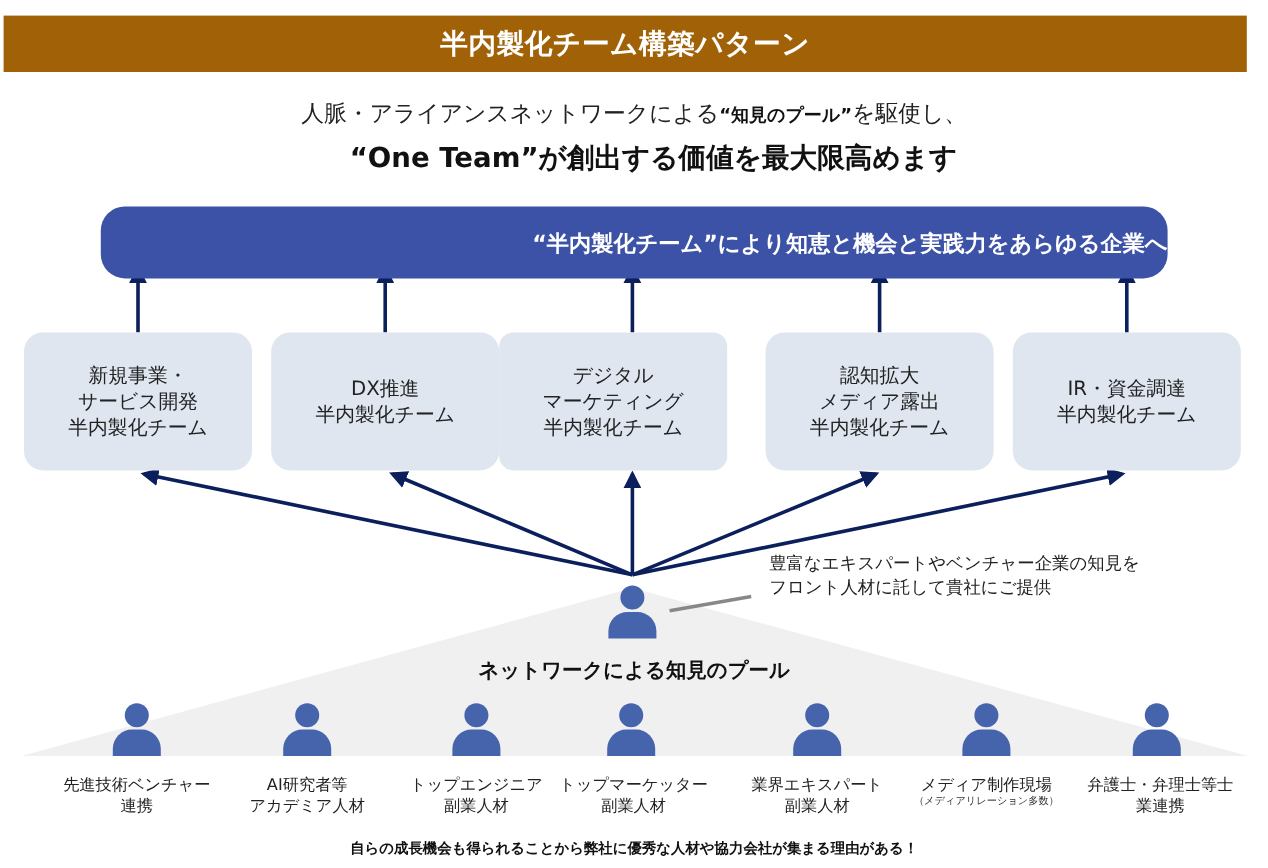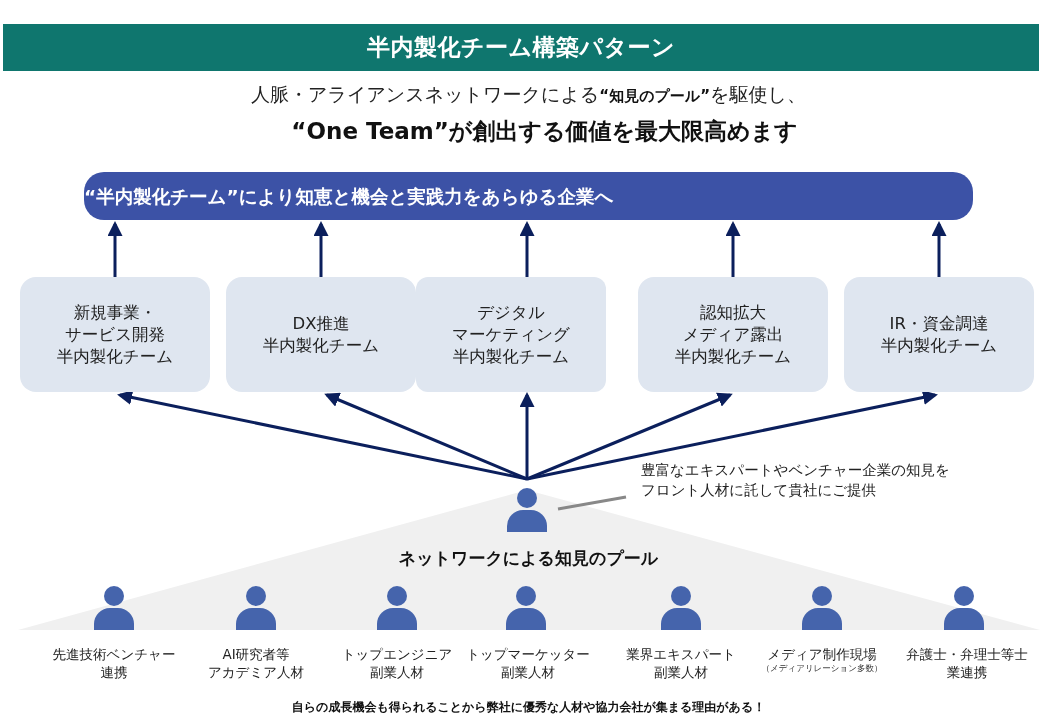--- a/index.html
+++ b/index.html
@@ -1,22 +1,22 @@
 <!DOCTYPE html>
 <html><head>
 <meta charset="utf-8">
 <style>
   html, body { margin:0; padding:0; background:#ffffff; }
   body { width:1057px; height:723px; position:relative; overflow:hidden; font-family:"DejaVu Sans", sans-serif; color:#222; }
-  .header { position:absolute; left:3px; top:24px; width:1036px; height:47px; background:#0f766e; display:flex; align-items:center; justify-content:center; }
+  .header { position:absolute; left:3px; top:13px; width:1036px; height:47px; background:#a16207; display:flex; align-items:center; justify-content:center; }
   .header-title { color:#fff; font-weight:bold; font-size:23px; letter-spacing:0.5px; }
   .sub1 { position:absolute; left:0; width:1057px; top:82px; text-align:center; font-size:19px; color:#222; }
   .sub1 b { font-size:15px; color:#111; }
   .sub2 { position:absolute; left:0; width:1057px; top:116px; text-align:center; font-size:23px; font-weight:bold; color:#111;padding-left:16px; }
-  .banner { position:absolute; left:84px; top:172px; width:889px; height:48px; background:#3c52a6; border-radius:20px; display:flex; align-items:center; justify-content:flex-start; }
+  .banner { position:absolute; left:84px; top:172px; width:889px; height:60px; background:#3c52a6; border-radius:20px; display:flex; align-items:center; justify-content:flex-end; }
   .banner-text { color:#fff; font-weight:bold; font-size:18.5px; }
   .team-box { position:absolute; top:277px; width:190px; height:115px; background:#dfe6f0; border-radius:16px; display:flex; flex-direction:column; align-items:center; justify-content:center; text-align:center; font-size:16.5px; line-height:22px; color:#222; }
   .lines { position:absolute; left:0; top:0; width:1057px; height:723px; }
   .desc { position:absolute; left:641px; top:460px; font-size:14.5px; line-height:20px; color:#222; }
   .pool-title { position:absolute; left:0; width:1057px; top:547px; text-align:center; font-size:17px; font-weight:bold; color:#111; }
   .person { position:absolute; width:40px; height:44px; }
   .person .head { position:absolute; left:10px; top:0; width:20px; height:20px; border-radius:50%; background:#4564ac; }
   .person .body { position:absolute; left:0; top:22px; width:40px; height:22px; background:#4564ac; border-radius:16px 16px 0 0; }
   .member-label { position:absolute; top:645px; width:140px; text-align:center; font-size:13.5px; line-height:18px; color:#222; }
   .member-note { display:block; font-size:8.5px; line-height:11px; color:#333; }

